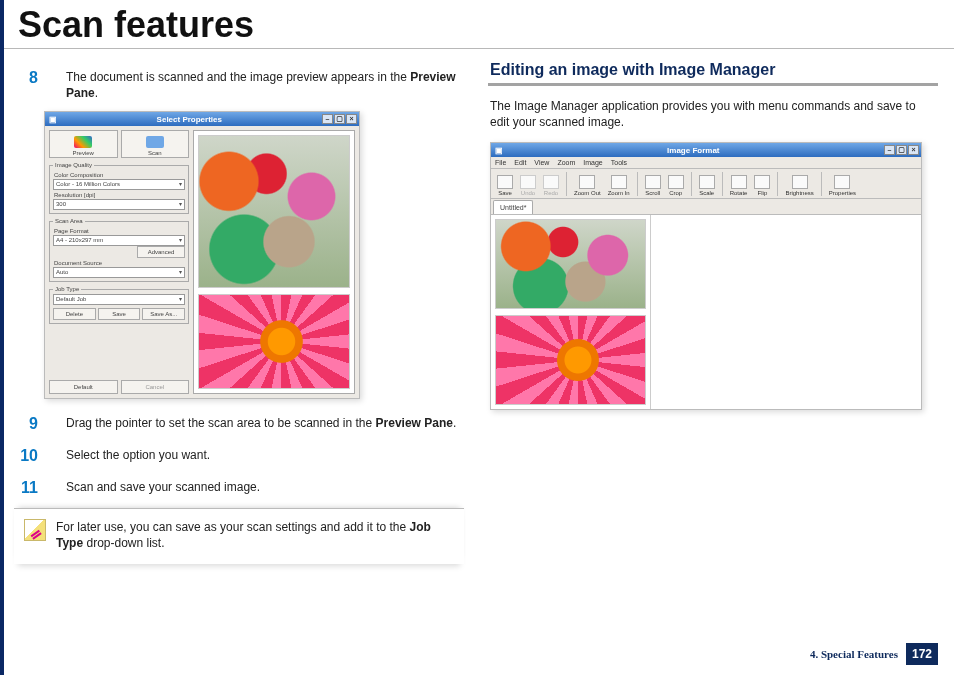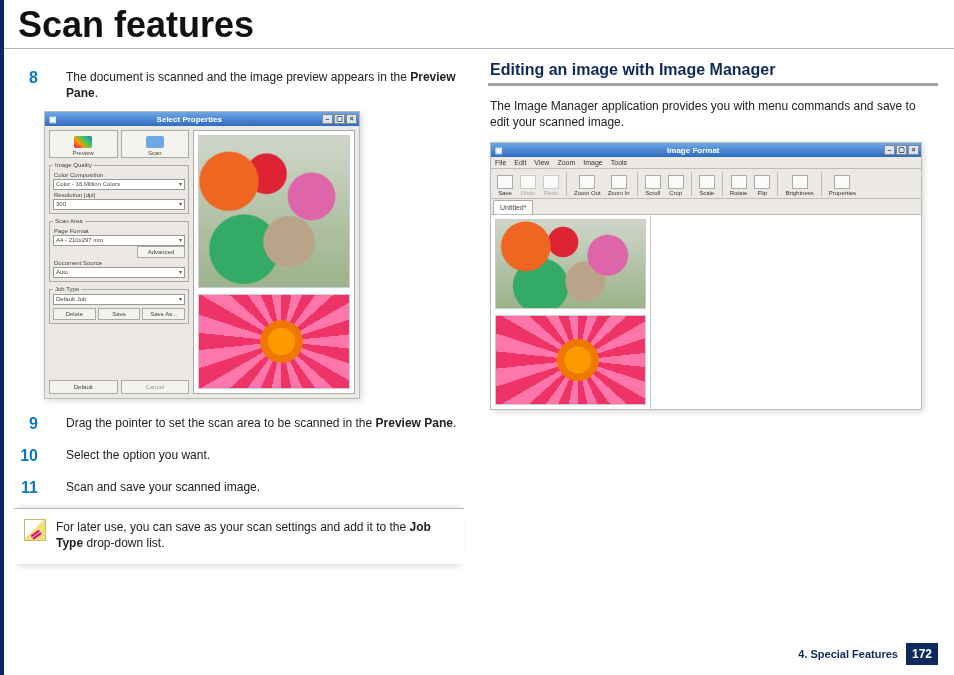--- a/index.html
+++ b/index.html
@@ -206,21 +206,21 @@
     content:""; position:absolute; right:3px; bottom:3px;
     width:10px; height:2px; background:#d08; transform:rotate(-35deg);
     box-shadow: 0 -3px 0 #d08;
   }
   
   .footer {
     position:absolute; bottom:10px; right:16px;
     display:flex; align-items:center; gap:8px;
     font-size:11px;
   }
-  .footer .chapter { color:#0e2a5c; font-weight:700; }
+  .footer .chapter { color:#0e2a5c; font-weight:700;font-family:Liberation Serif, serif; }
   .footer .pagenum {
     background:#0e2a5c; color:#fff; font-weight:700;
     padding:4px 6px; font-size:12px;text-align:center;
   }
 </style>
 </head>
 <body>
 <div class="left-bar"></div>
 
 <h1 class="page-title">Scan features</h1>

